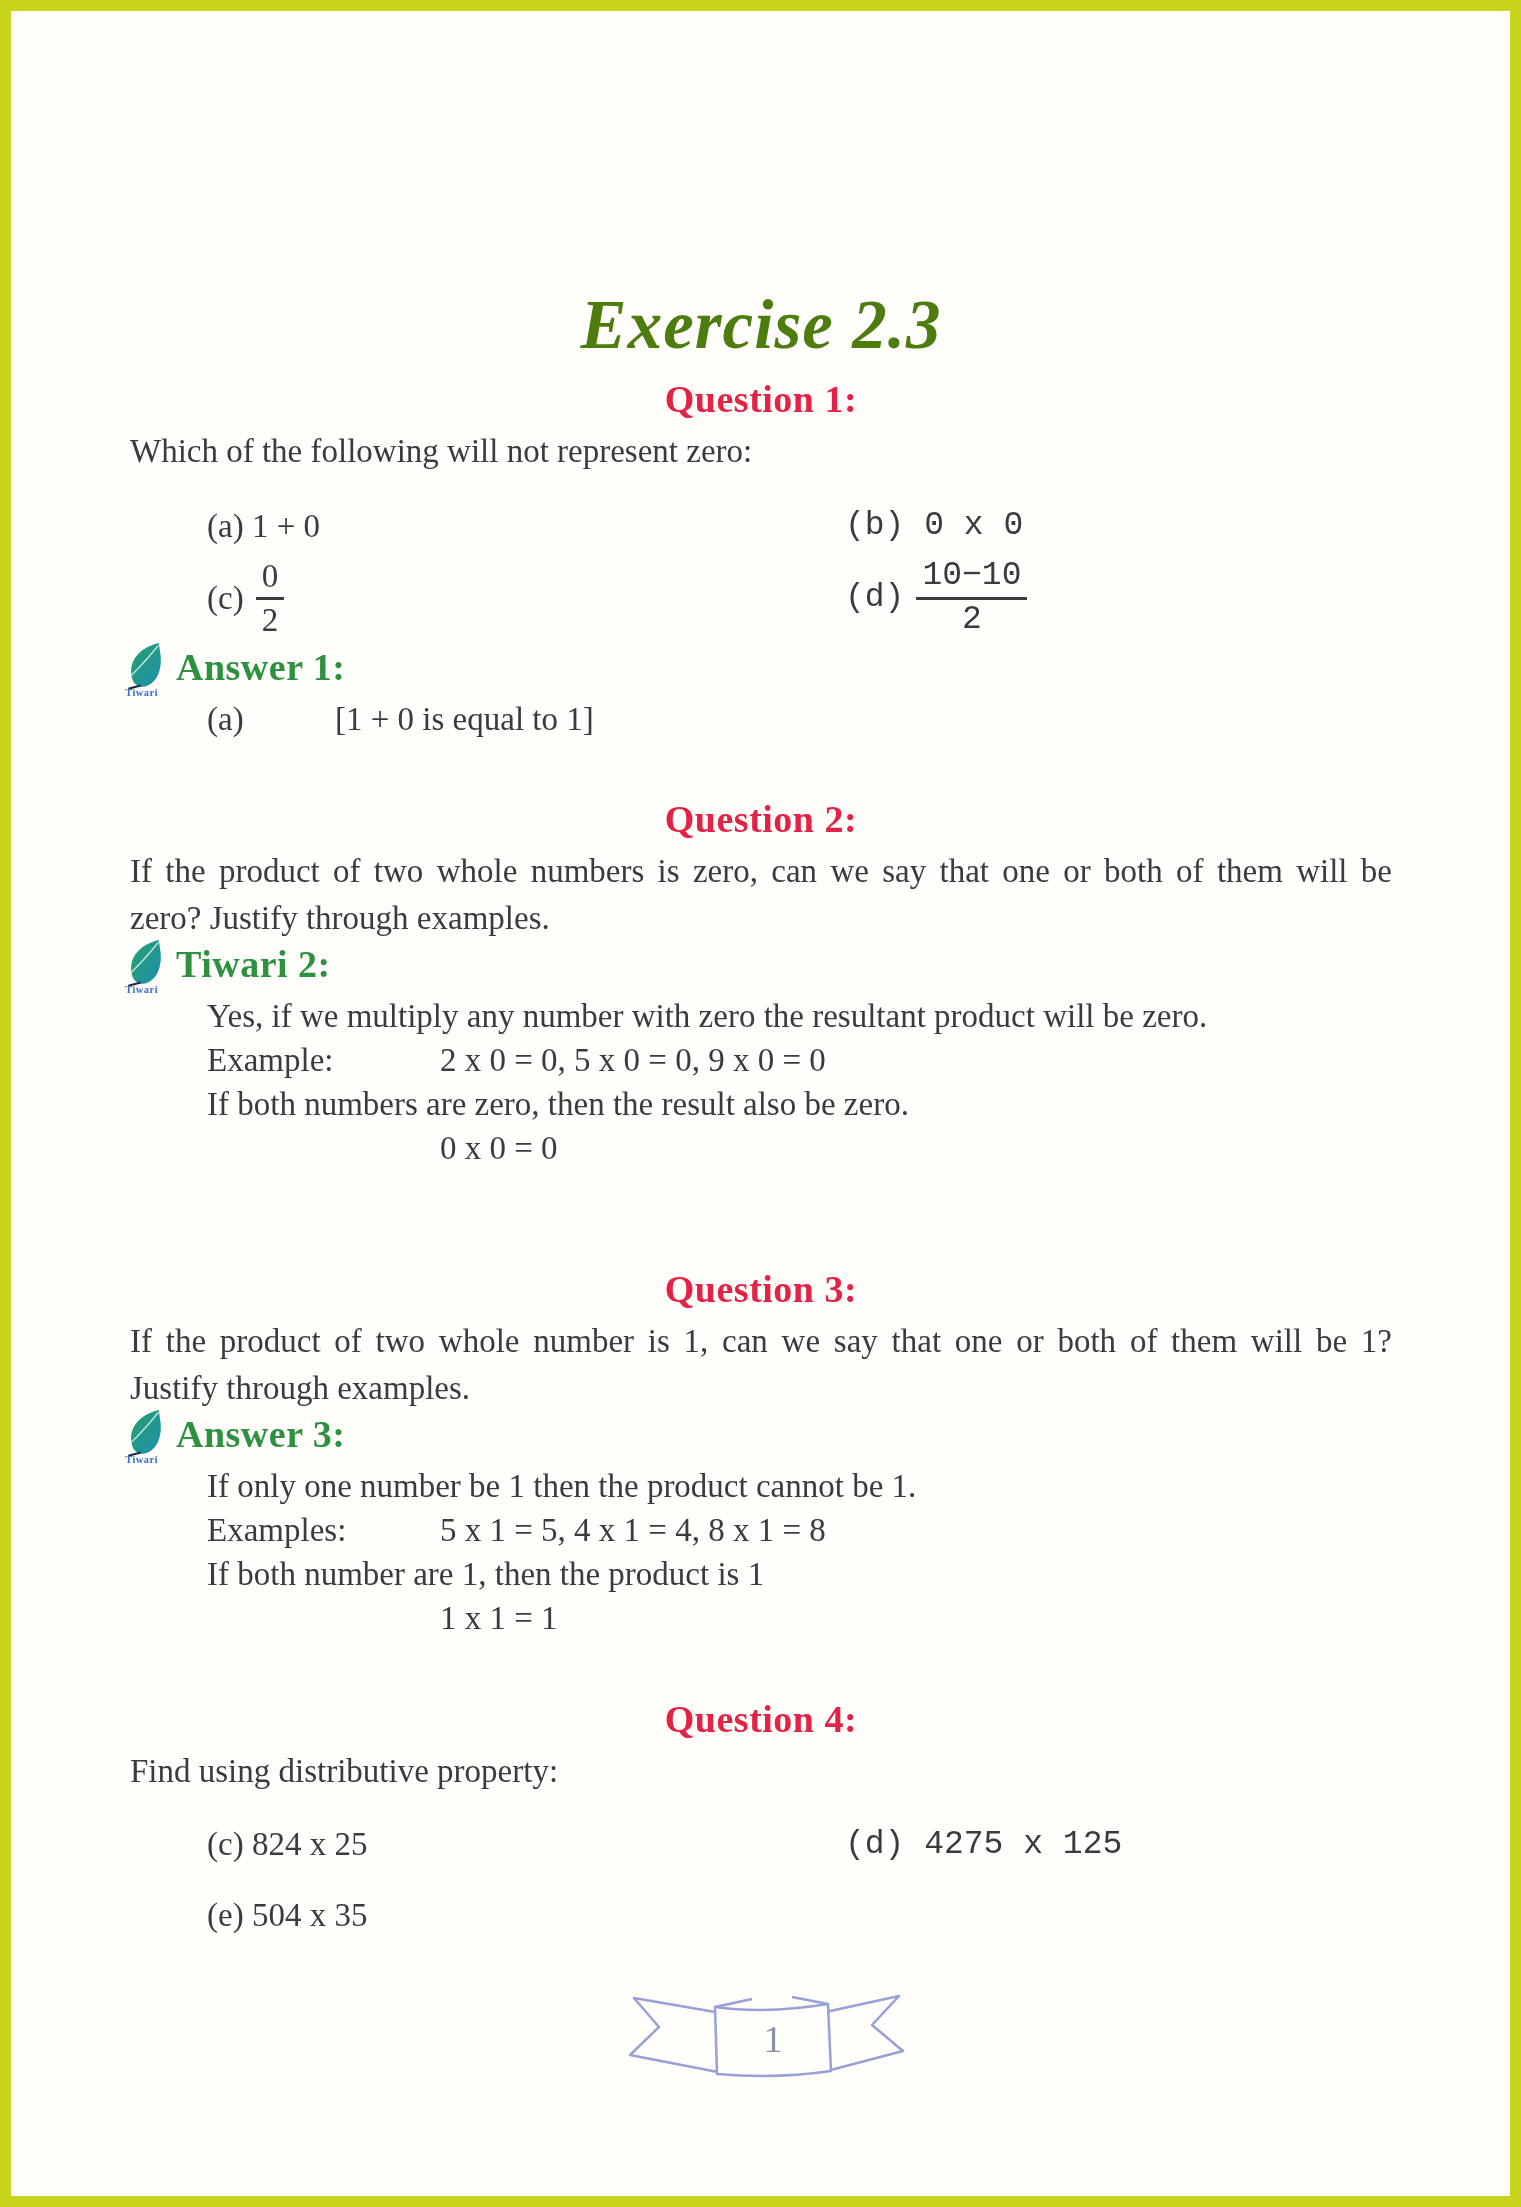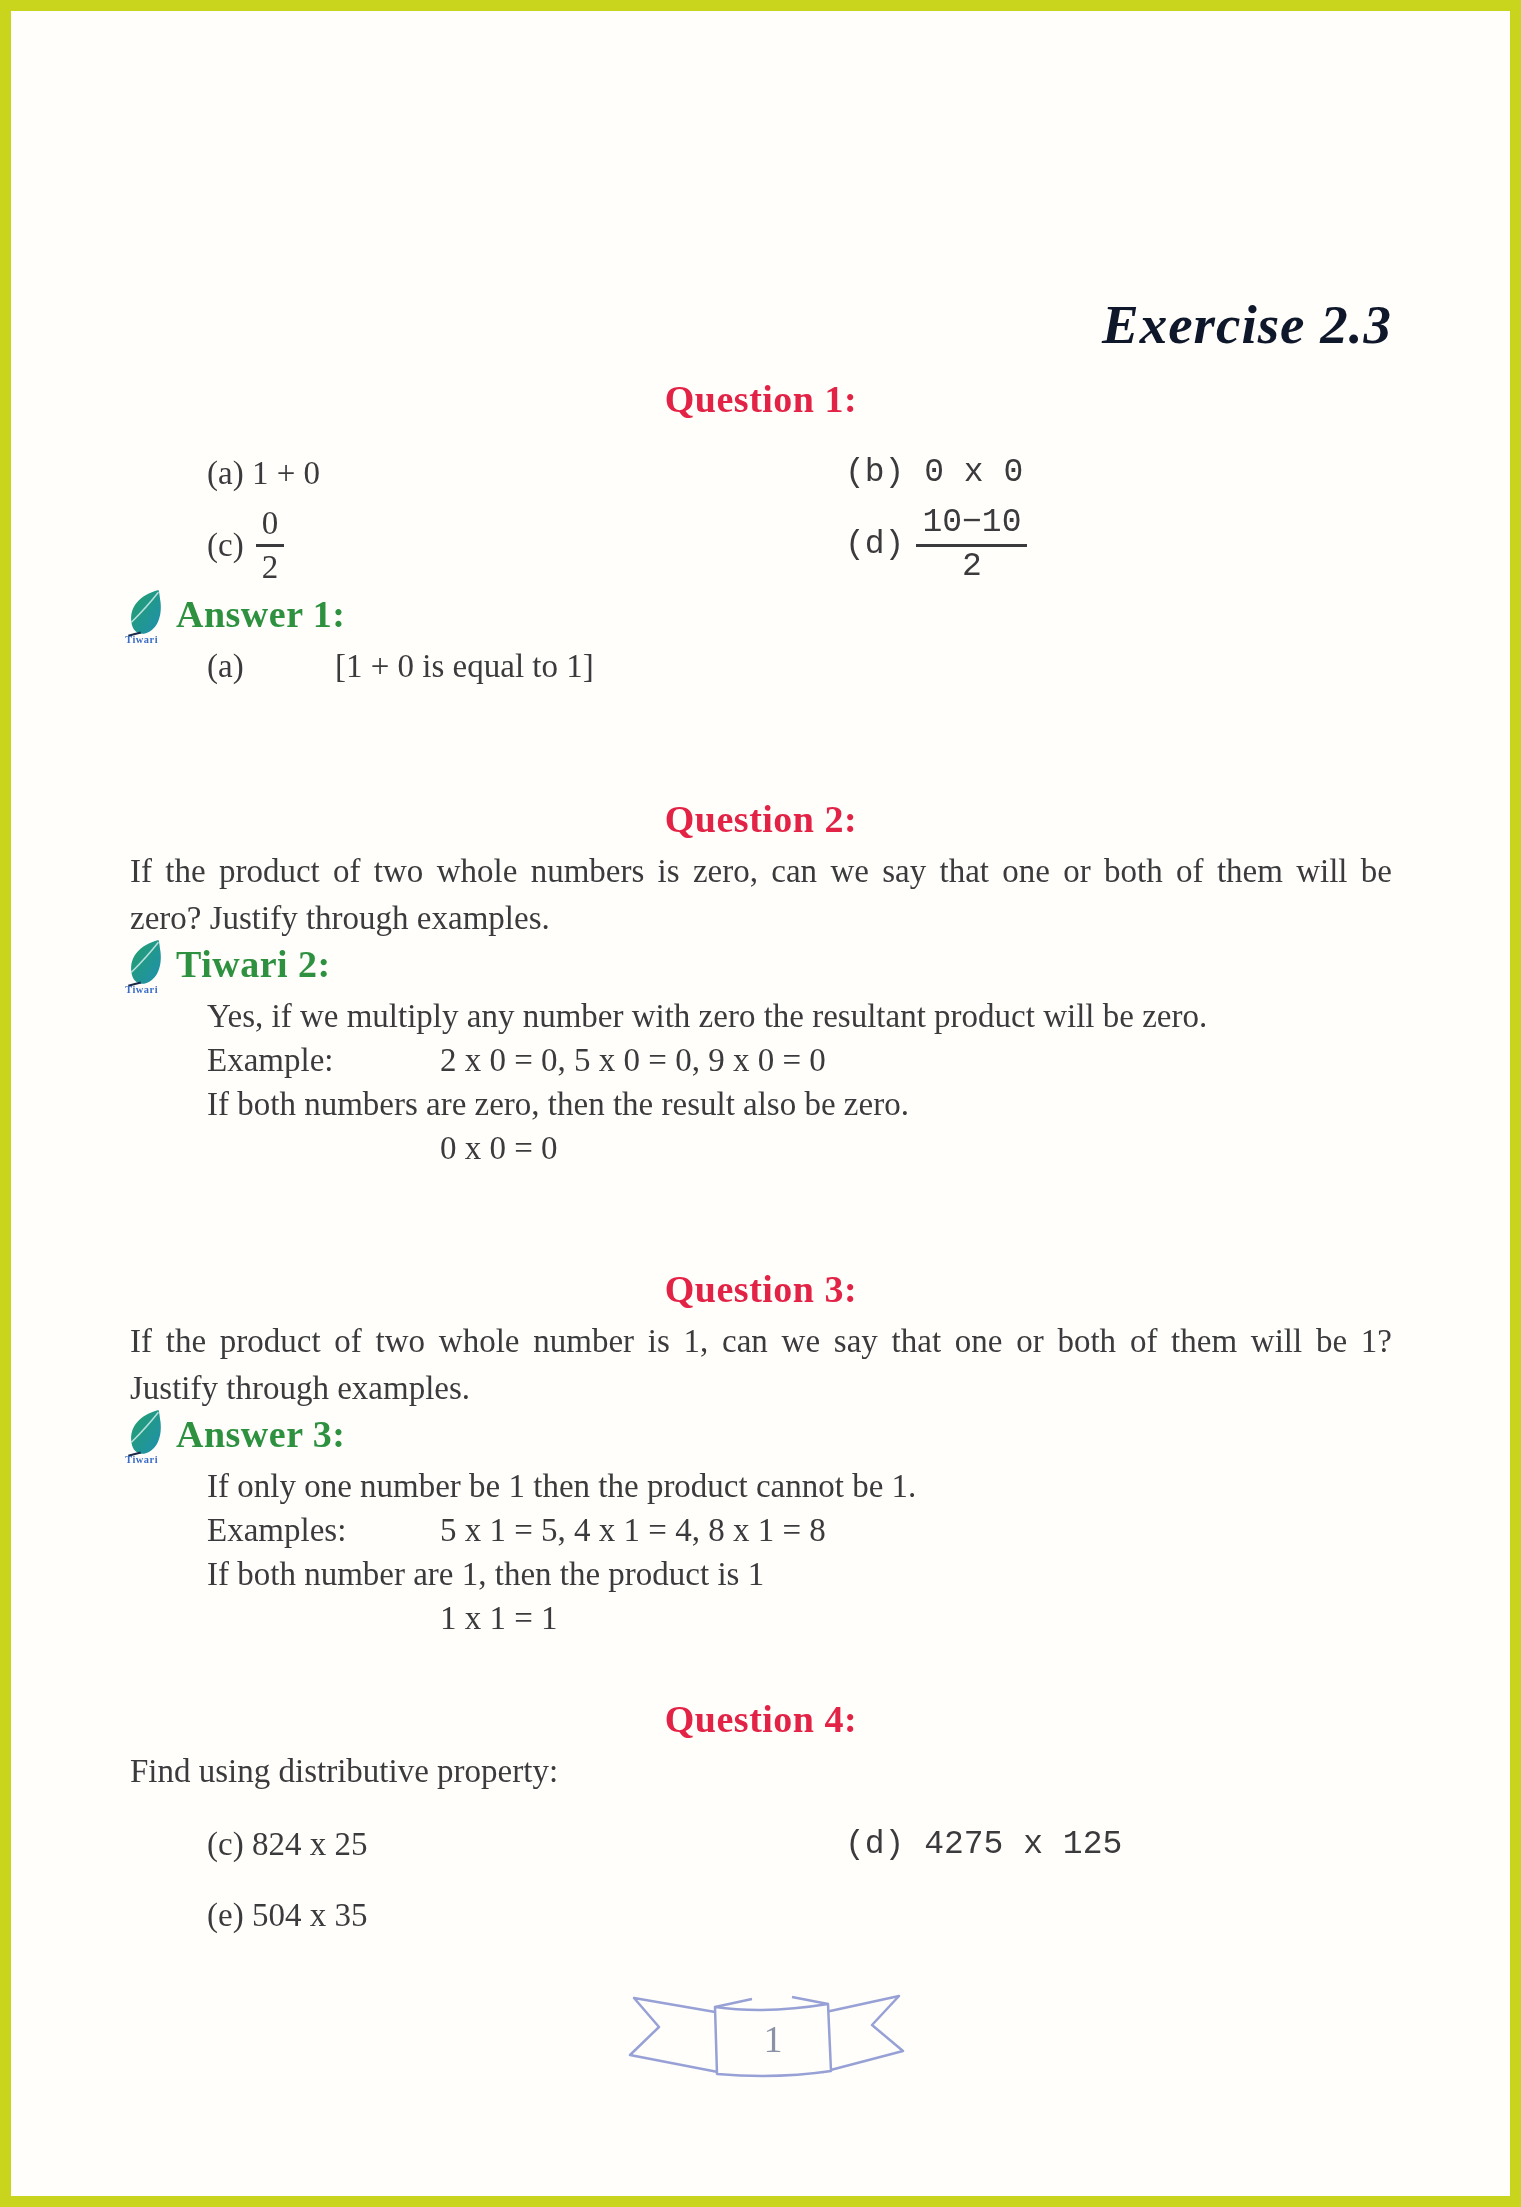--- a/index.html
+++ b/index.html
@@ -13,22 +13,22 @@
   }
   .page-frame {
     position: absolute; inset: 0;
     border: 11px solid #c9d51d;
     pointer-events: none; z-index: 5;
   }
   .content { position: absolute; left: 130px; top: 0; width: 1262px; height: 100%; }
 
   .doc-title {
     position: absolute; top: 294px; left: 0; width: 100%; margin: 0;
-    text-align: right; font-size: 55px; line-height: 62px;
-    font-weight: bold; font-style: italic; color: #0f172a; letter-spacing: 1px;
+    text-align: center; font-size: 69px; line-height: 62px;
+    font-weight: bold; font-style: italic; color: #4d7c0f; letter-spacing: 1px;
   }
 
   .qsec { position: absolute; left: 0; width: 100%; }
   .qsec.q1 { top: 376px; }
   .qsec.q2 { top: 796px; }
   .qsec.q3 { top: 1266px; }
   .qsec.q4 { top: 1696px; }
 
   .q-heading {
     margin: 0; font-size: 38px; line-height: 46px; font-weight: bold;
@@ -71,20 +71,21 @@
 <body>
 
 <div class="page-frame"></div>
 
 <div class="content">
 
   <h1 class="doc-title">Exercise 2.3</h1>
 
   <section class="qsec q1">
     <h2 class="q-heading">Question 1:</h2>
+    <p class="body-line para-top">Which of the following will not represent zero:</p>
     <div class="opt-row">
       <div class="opt-left">(a) 1 + 0</div>
       <div class="opt-right">(b) 0 x 0</div>
     </div>
     <div class="opt-row frac-row">
       <div class="opt-left opt-frac">
         <span>(c)</span>
         <span class="fraction">
           <span class="frac-num">0</span>
           <span class="frac-den">2</span>

